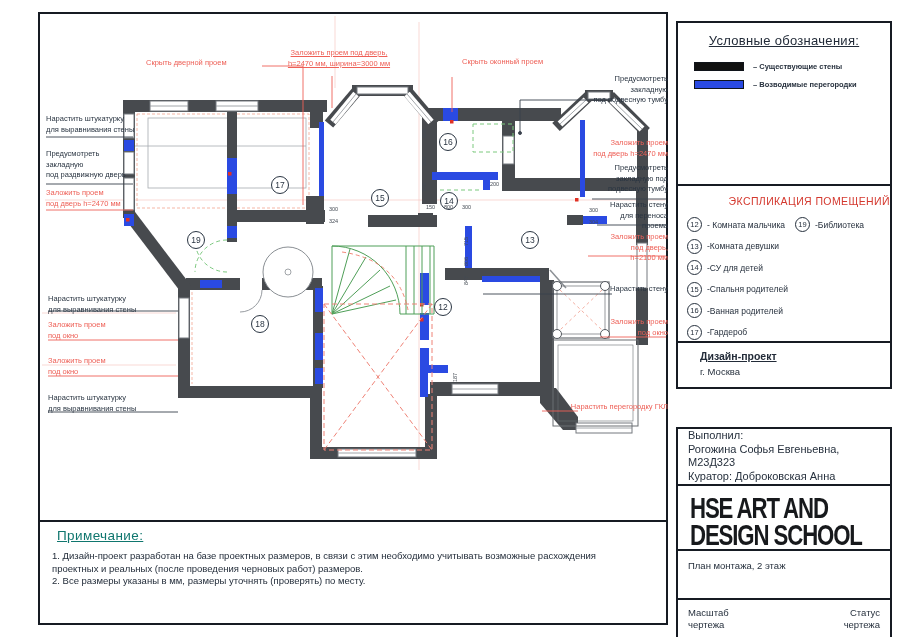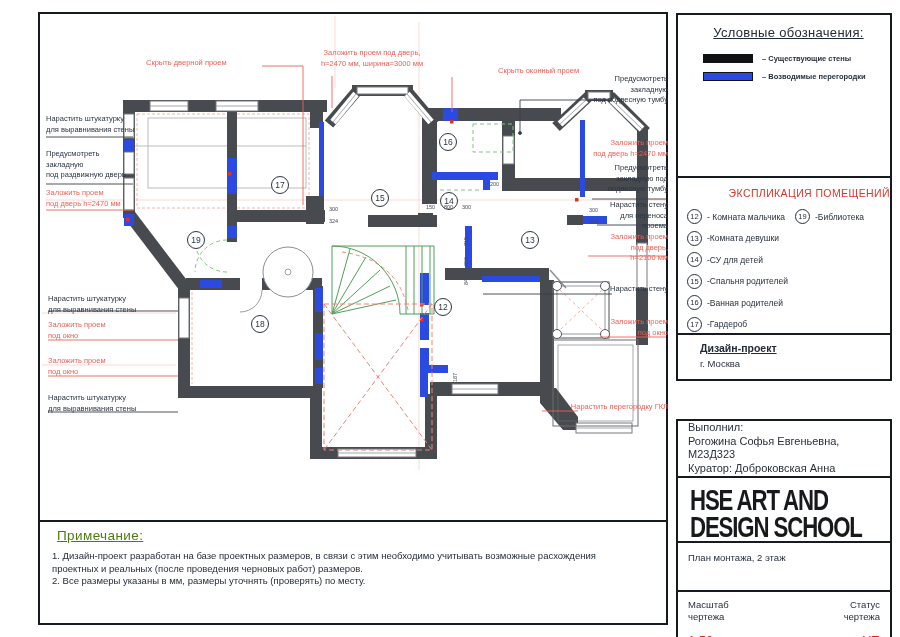--- a/index.html
+++ b/index.html
@@ -3,27 +3,27 @@
 <meta charset="utf-8">
 <style>
   html,body{margin:0;padding:0;background:#fff;}
   .canvas{position:relative;width:900px;height:637px;background:#ffffff;overflow:hidden;
           font-family:"Liberation Sans", sans-serif;}
   
   .main-frame{position:absolute;left:38px;top:12px;width:630px;height:613px;
               border:2px solid #161b23;box-sizing:border-box;}
   .note-area{position:absolute;left:38px;top:520px;width:630px;height:105px;
              border:2px solid #161b23;box-sizing:border-box;background:#fff;}
-  .note-title{margin:6px 0 0 17px;font-size:13.5px;color:#4d7c0f;text-decoration:underline;
+  .note-title{margin:6px 0 0 17px;font-size:13.5px;color:#0f766e;text-decoration:underline;
               letter-spacing:.4px;}
   .note-lines{margin:7px 0 0 12px;font-size:9.5px;line-height:12.5px;color:#232d3a;}
   
   .side-col{position:absolute;left:676px;top:13px;width:216px;}
   .box{border:2px solid #161b23;box-sizing:border-box;background:#fff;margin-top:-2px;position:relative;}
-  .box:first-child{margin-top:0;padding-left:9px;}
+  .box:first-child{margin-top:8px;}
   .legend-box{height:165px;}
   .legend-title{text-align:center;margin-top:10px;font-size:13px;color:#222b38;
                 text-decoration:underline;letter-spacing:.3px;}
   .lg-rows{margin:14px 0 0 16px;font-weight:bold;}
   .lg-row{display:flex;align-items:center;gap:9px;margin-bottom:9px;}
   .lg-swatch{width:50px;height:9px;border:1px solid #10141a;box-sizing:border-box;}
   .lg-label{font-size:7.5px;color:#26303d;}
   .expl-box{height:159px;}
   .expl-title{text-align:right;margin-top:9px;font-size:10.5px;color:#d4382e;letter-spacing:.4px;}
   .expl-cols{display:flex;margin:10px 0 0 9px;}
@@ -287,25 +287,25 @@
       <div class="room" style="left: 521px; top: 231px;">13</div>
       <div class="room" style="left: 440px; top: 192px;">14</div>
       <div class="room" style="left: 371px; top: 189px;">15</div>
       <div class="room" style="left: 439px; top: 133px;">16</div>
       <div class="room" style="left: 271px; top: 176px;">17</div>
       <div class="room" style="left: 251px; top: 315px;">18</div>
       <div class="room" style="left: 187px; top: 231px;">19</div>
       <div class="anno red left" style="top: 58px; left: 146px;">
         <div>Скрыть дверной проем</div>
       </div>
-      <div class="anno red center" style="top: 48px; left: 308px; width: 128px;">
+      <div class="anno red center" style="top: 48px; left: 275px; width: 128px; text-decoration: underline;">
         <div>Заложить проем под дверь,</div>
         <div>h=2470 мм, ширина=3000 мм</div>
       </div>
-      <div class="anno red left" style="top: 66px; left: 462px; margin-left: 36px;">
+      <div class="anno red left" style="top: 57px; left: 462px;">
         <div>Скрыть оконный проем</div>
       </div>
       <div class="anno dark right" style="top: 74px; right: 232px;">
         <div>Предусмотреть</div>
         <div>закладную</div>
         <div>под подвесную тумбу</div>
       </div>
       <div class="anno red right" style="top: 138px; right: 232px;">
         <div>Заложить проем</div>
         <div>под дверь h=2470 мм</div>

